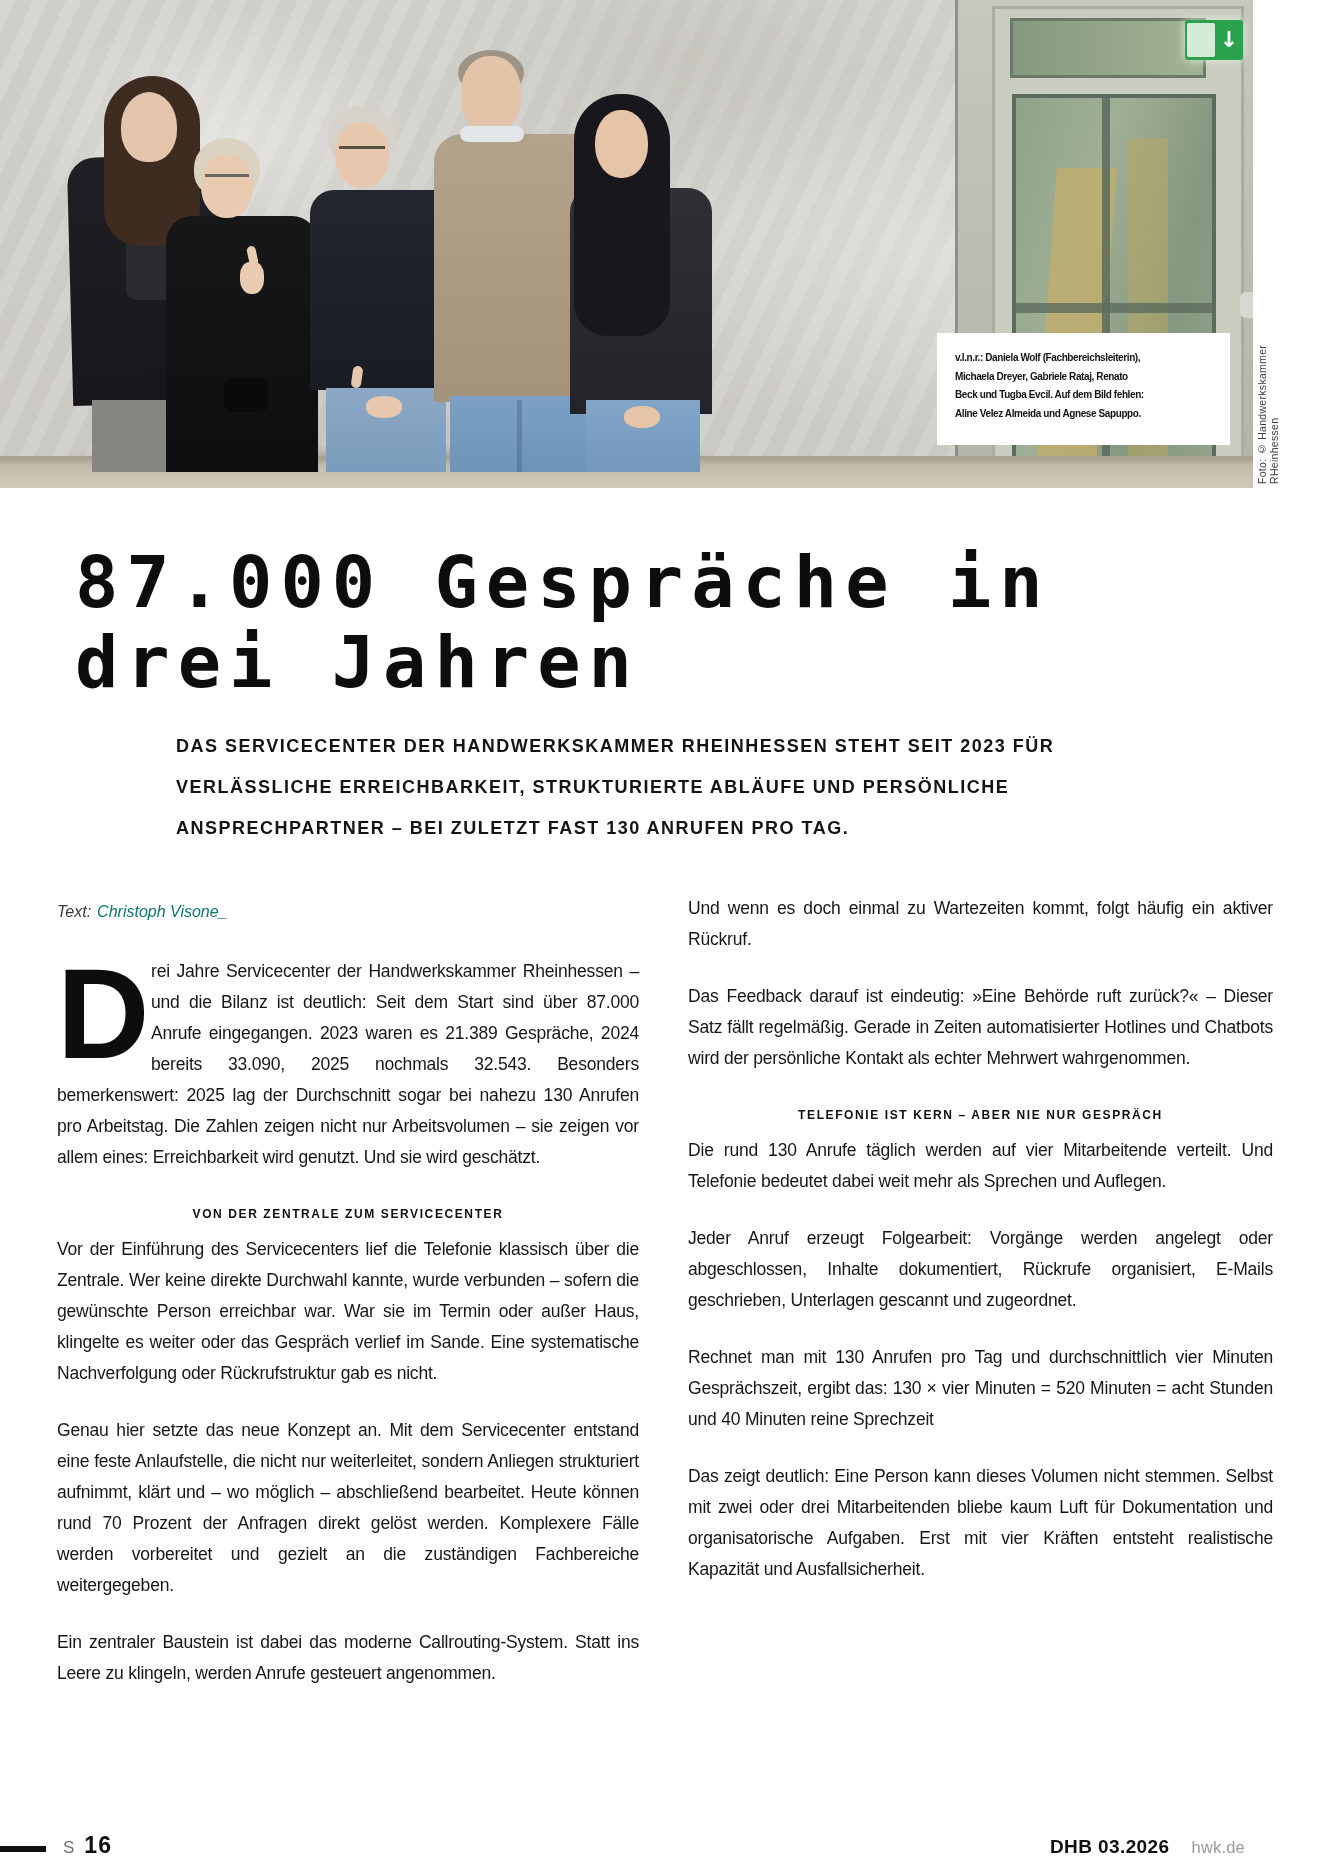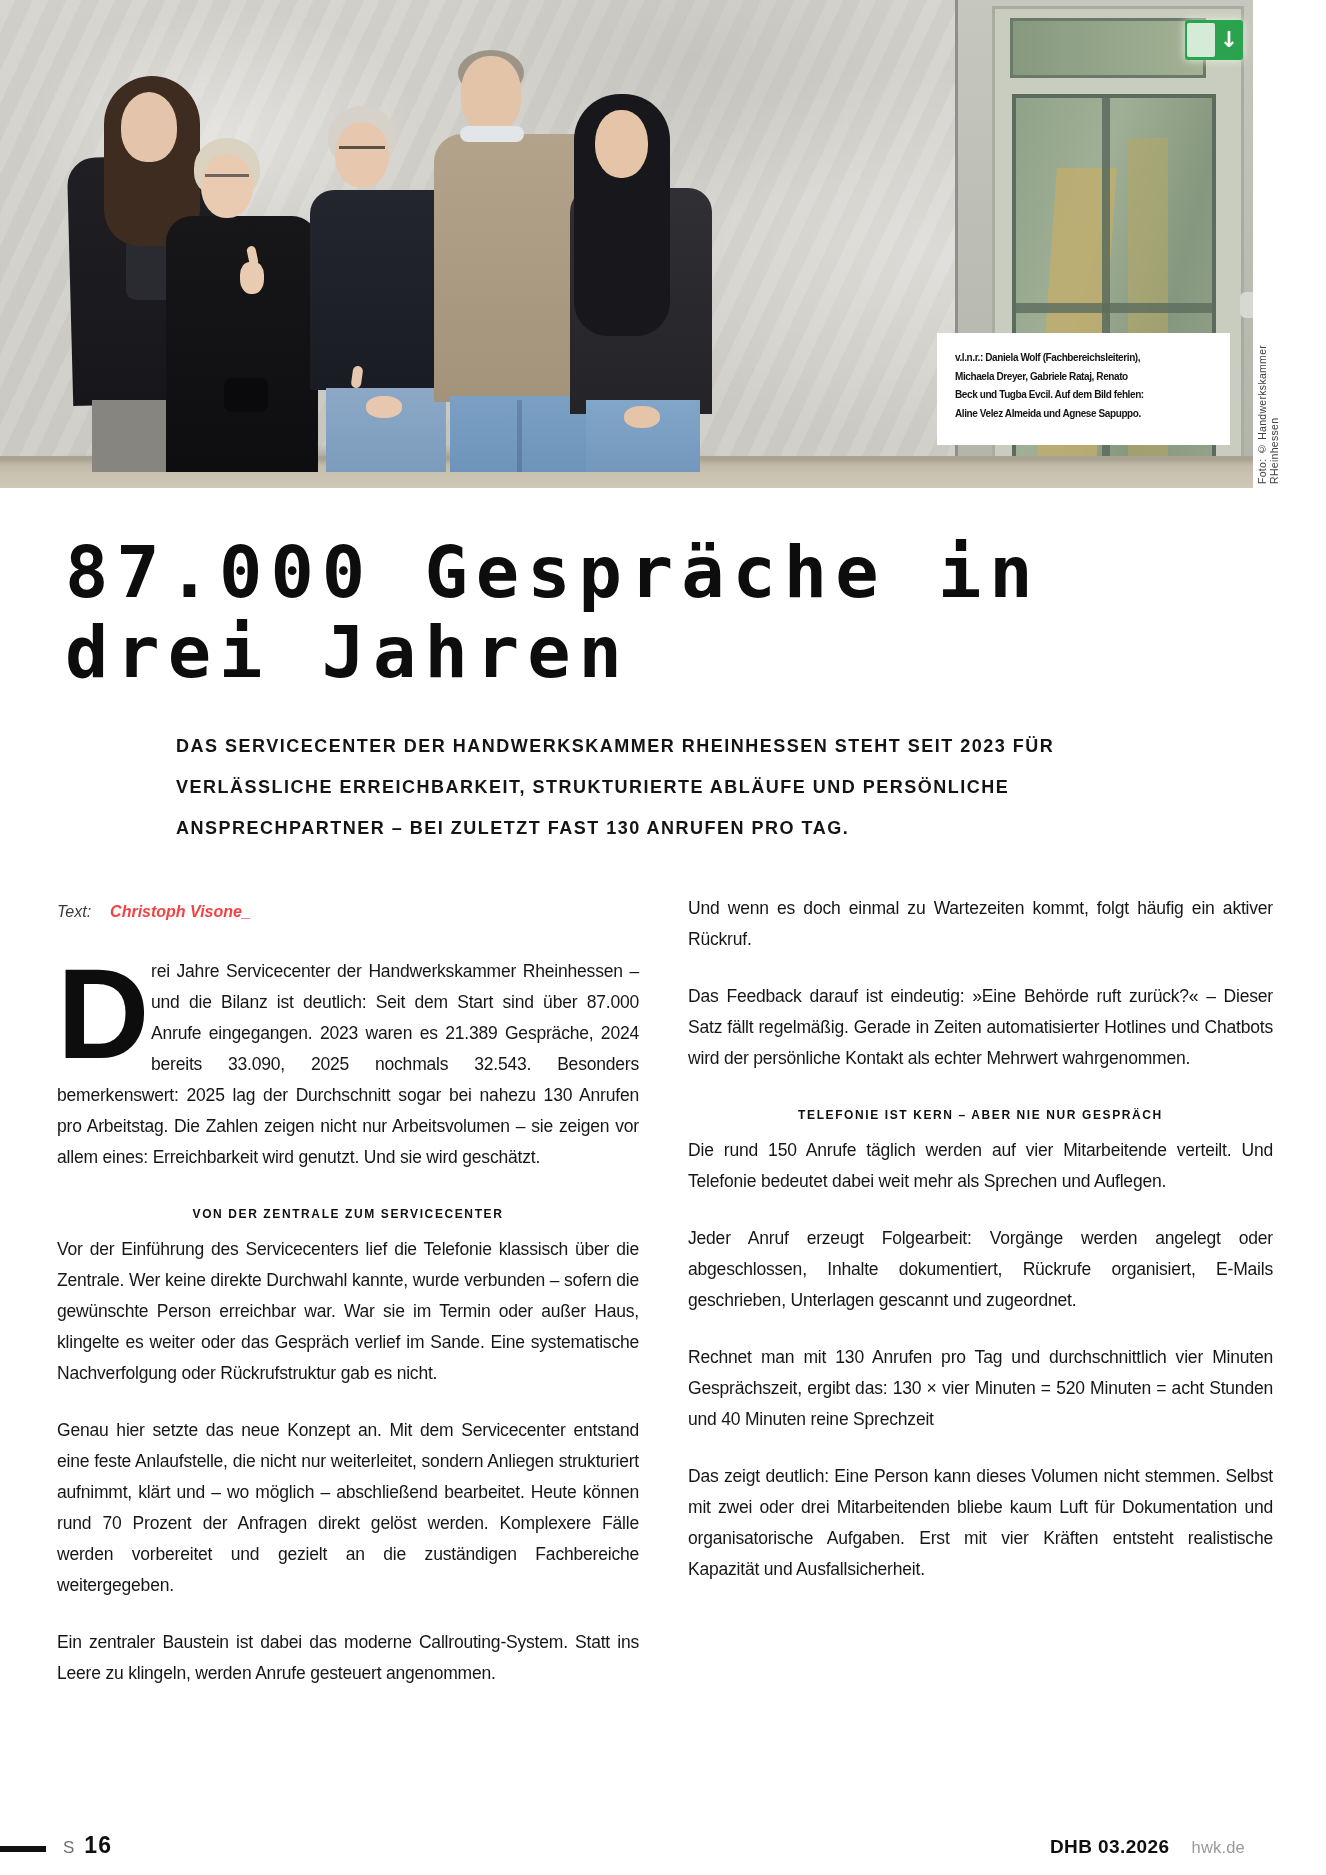--- a/index.html
+++ b/index.html
@@ -95,21 +95,21 @@
       font-weight:bold;font-size:72px;line-height:80px;letter-spacing:8px;color:#0d0d0d;}
 
   
   .standfirst{position:absolute;left:176px;top:726px;}
   .standfirst div{font-weight:bold;font-size:18px;line-height:41px;letter-spacing:1.5px;
       color:#141414;white-space:nowrap;}
 
   
   .byline{position:absolute;left:57px;top:903px;font-style:italic;font-size:16px;}
   .byline .lbl{color:#3a3a3a;margin-right:6px;}
-  .byline .auth{font-weight:bold;color:#ef4444;margin-left:13px;}
+  .byline .auth{font-weight:normal;color:#0f766e;}
 
   
   .col{position:absolute;font-size:17.5px;line-height:31px;letter-spacing:-0.2px;
       text-align:justify;color:#161616;}
   .col-left{left:57px;top:956px;width:582px;}
   .col-right{left:688px;top:893px;width:585px;}
   .col p{margin:0 0 26px 0;}
   .col h3{margin:26px 0 4px 0;font-size:12px;letter-spacing:1.6px;color:#0f0f0f;text-align:center;}
   .col h3:first-child{margin-top:0;}
   .dropcap{float:left;font-weight:bold;font-size:128px;line-height:100px;width:80px;
@@ -194,21 +194,21 @@
     <div class="caption">
       <div>v.l.n.r.: Daniela Wolf (Fachbereichsleiterin),</div>
       <div>Michaela Dreyer, Gabriele Rataj, Renato</div>
       <div>Beck und Tugba Evcil. Auf dem Bild fehlen:</div>
       <div>Aline Velez Almeida und Agnese Sapuppo.</div>
     </div>
   </div>
 
   <div class="credit">Foto: © Handwerkskammer RHeinhessen</div>
 
-  <h1 class="headline" style="margin:8px;">
+  <h1 class="headline" style="margin:18px;">
     <div>87.000 Gespräche in</div>
     <div>drei Jahren</div>
   </h1>
 
   <div class="standfirst">
     <div>DAS SERVICECENTER DER HANDWERKSKAMMER RHEINHESSEN STEHT SEIT 2023 FÜR</div>
     <div>VERLÄSSLICHE ERREICHBARKEIT, STRUKTURIERTE ABLÄUFE UND PERSÖNLICHE</div>
     <div>ANSPRECHPARTNER – BEI ZULETZT FAST 130 ANRUFEN PRO TAG.</div>
   </div>
 
@@ -221,21 +221,21 @@
     <h3>VON DER ZENTRALE ZUM SERVICECENTER</h3>
     <p>Vor der Einführung des Servicecenters lief die Telefonie klassisch über die Zentrale. Wer keine direkte Durchwahl kannte, wurde verbunden – sofern die gewünschte Person erreichbar war. War sie im Termin oder außer Haus, klingelte es weiter oder das Gespräch verlief im Sande. Eine systematische Nachverfolgung oder Rückrufstruktur gab es nicht.</p>
     <p>Genau hier setzte das neue Konzept an. Mit dem Servicecenter entstand eine feste Anlaufstelle, die nicht nur weiterleitet, sondern Anliegen strukturiert aufnimmt, klärt und – wo möglich – abschließend bearbeitet. Heute können rund 70 Prozent der Anfragen direkt gelöst werden. Komplexere Fälle werden vorbereitet und gezielt an die zuständigen Fachbereiche weitergegeben.</p>
     <p>Ein zentraler Baustein ist dabei das moderne Callrouting-System. Statt ins Leere zu klingeln, werden Anrufe gesteuert angenommen.</p>
   </div>
 
   <div class="col col-right">
     <p>Und wenn es doch einmal zu Wartezeiten kommt, folgt häufig ein aktiver Rückruf.</p>
     <p>Das Feedback darauf ist eindeutig: »Eine Behörde ruft zurück?« – Dieser Satz fällt regelmäßig. Gerade in Zeiten automatisierter Hotlines und Chatbots wird der persönliche Kontakt als echter Mehrwert wahrgenommen.</p>
     <h3>TELEFONIE IST KERN – ABER NIE NUR GESPRÄCH</h3>
-    <p>Die rund 150 Anrufe täglich werden auf vier Mitarbeitende verteilt. Und Telefonie bedeutet dabei weit mehr als Sprechen und Auflegen.</p>
+    <p>Die rund 130 Anrufe täglich werden auf vier Mitarbeitende verteilt. Und Telefonie bedeutet dabei weit mehr als Sprechen und Auflegen.</p>
     <p>Jeder Anruf erzeugt Folgearbeit: Vorgänge werden angelegt oder abgeschlossen, Inhalte dokumentiert, Rückrufe organisiert, E-Mails geschrieben, Unterlagen gescannt und zugeordnet.</p>
     <p>Rechnet man mit 130 Anrufen pro Tag und durchschnittlich vier Minuten Gesprächszeit, ergibt das: 130 × vier Minuten = 520 Minuten = acht Stunden und 40 Minuten reine Sprechzeit</p>
     <p>Das zeigt deutlich: Eine Person kann dieses Volumen nicht stemmen. Selbst mit zwei oder drei Mitarbeitenden bliebe kaum Luft für Dokumentation und organisatorische Aufgaben. Erst mit vier Kräften entsteht realistische Kapazität und Ausfallsicherheit.</p>
   </div>
 
   <div class="footer-rule"></div>
   <div class="pageno">
     <span class="s">S</span>
     <span class="n">16</span>
   </div>

